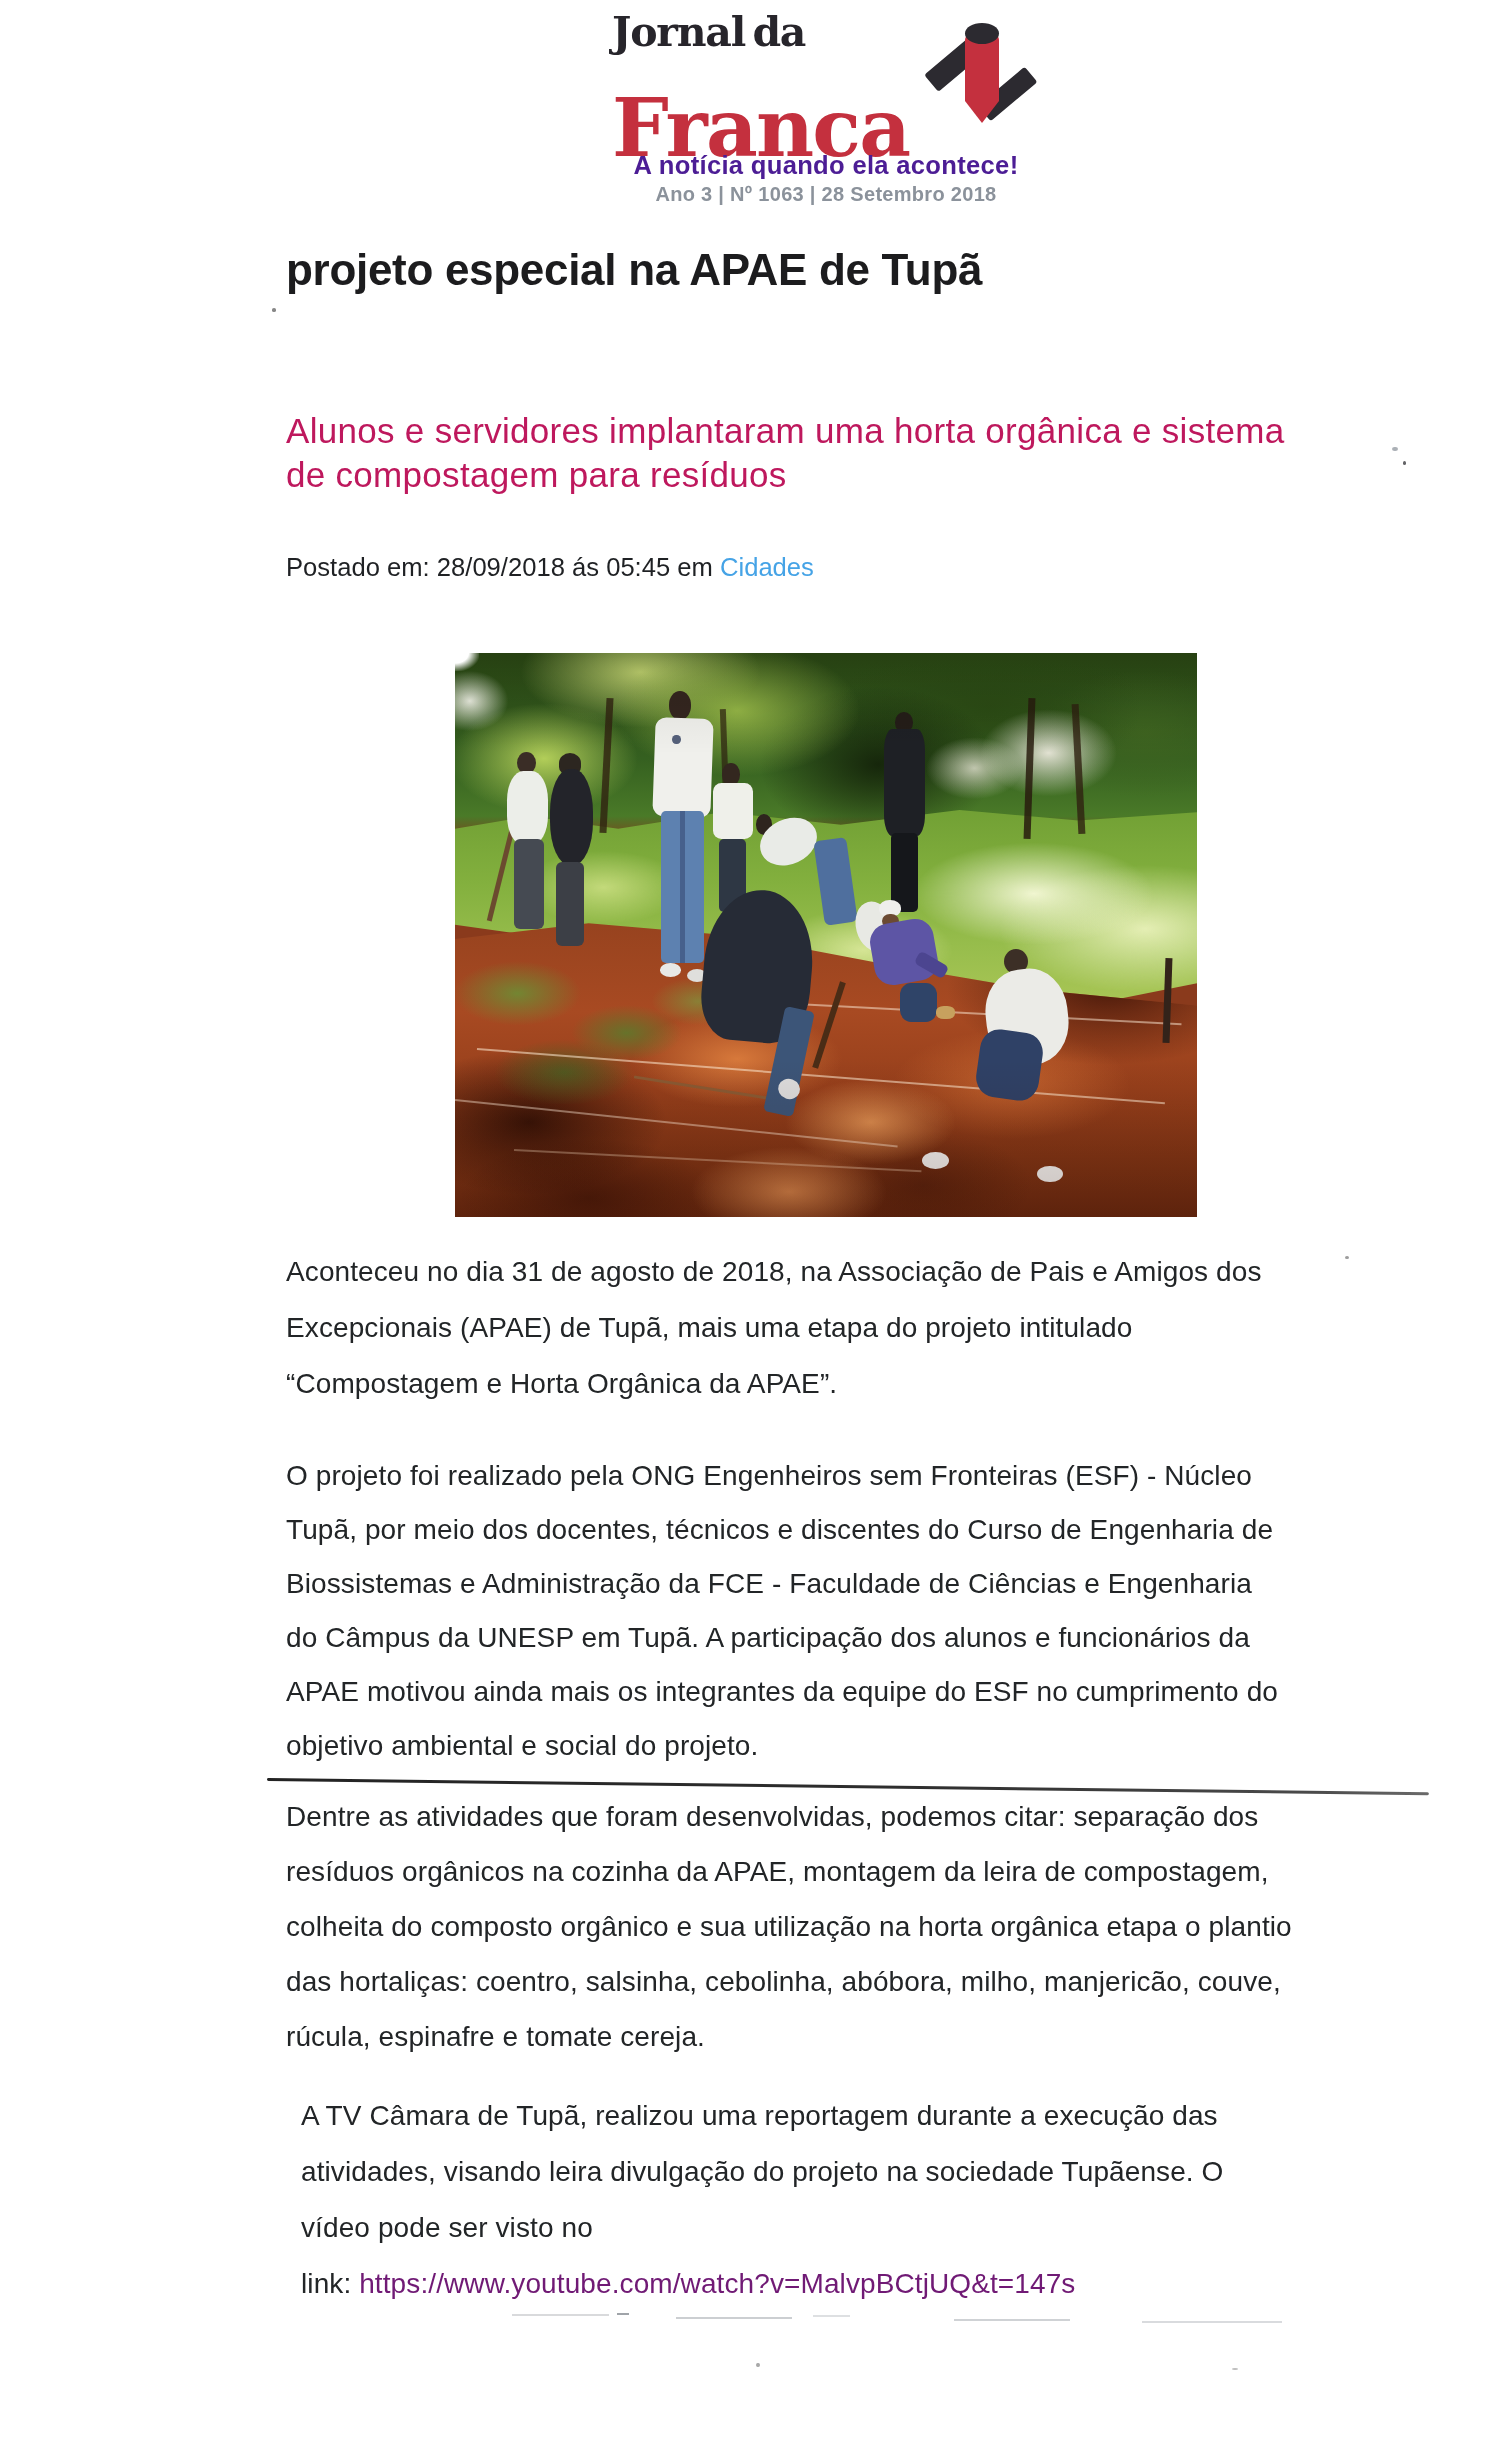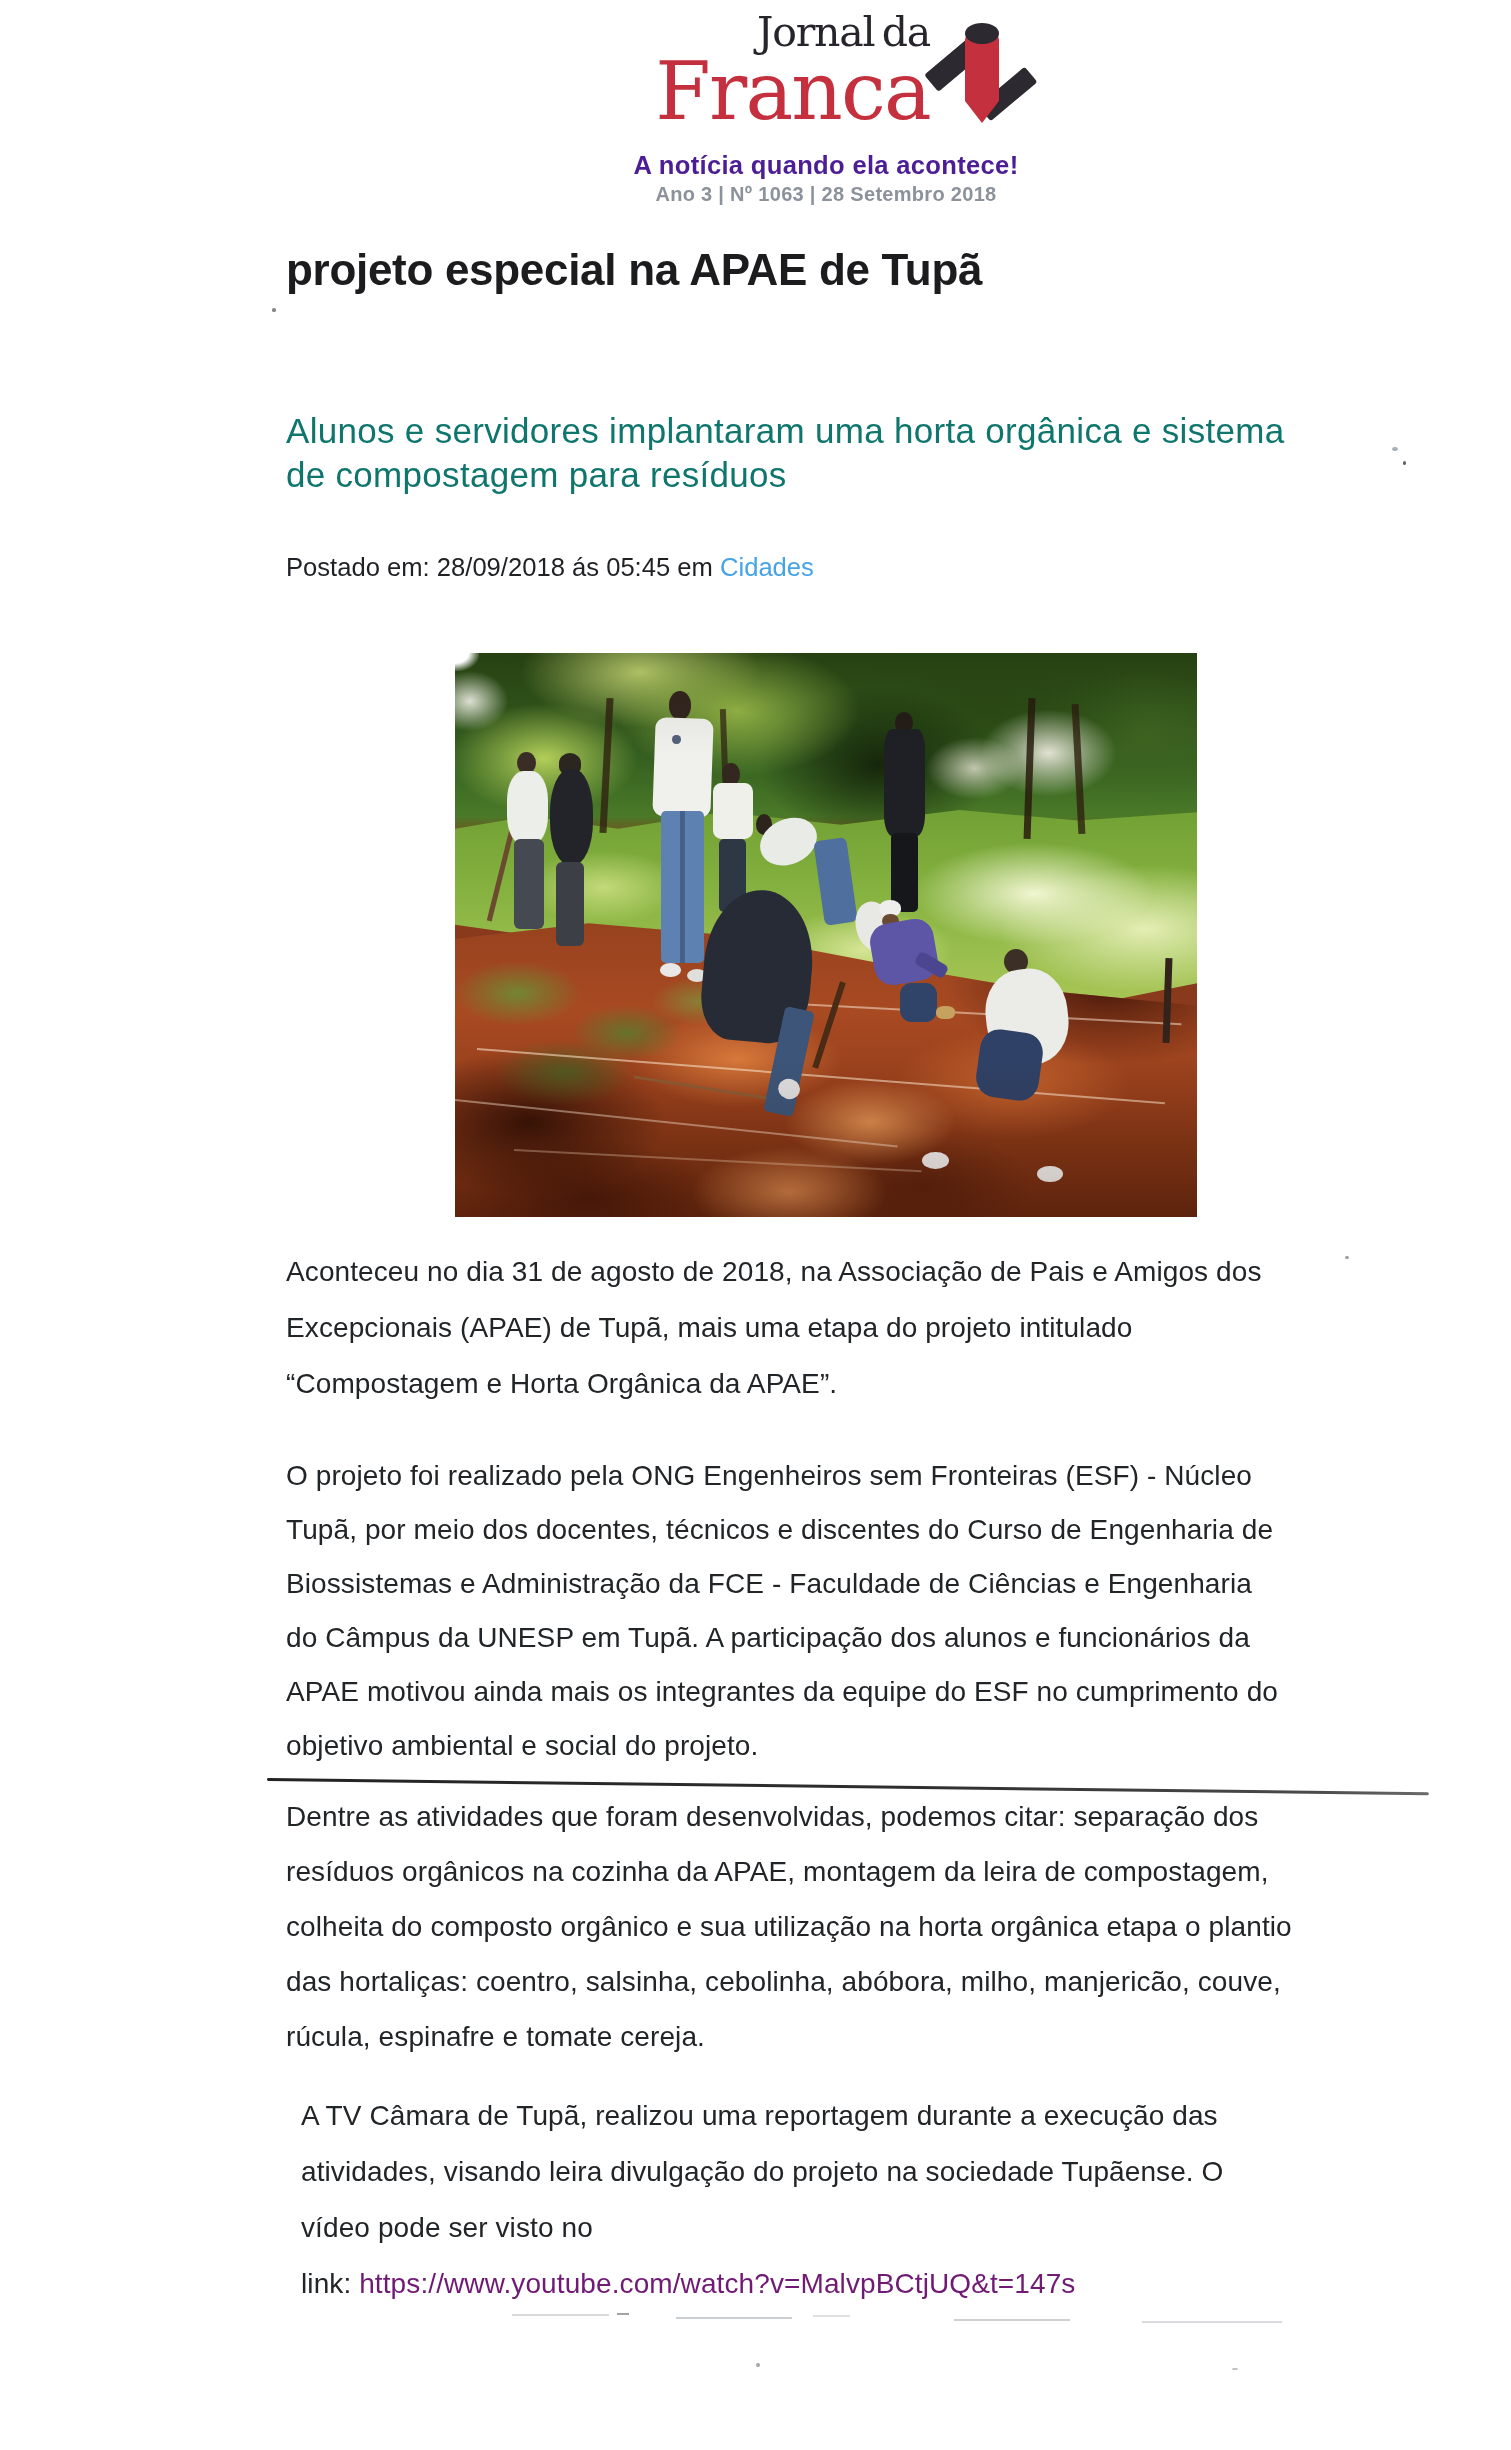--- a/index.html
+++ b/index.html
@@ -1,40 +1,40 @@
 <!DOCTYPE html>
 <html style="font-size:9.7px"><head>
 <meta charset="utf-8">
 <style>
   html,body{margin:0;padding:0;background:#ffffff;}
   .page{position:relative;width:1512px;height:2450px;background:#ffffff;overflow:hidden;
         font-family:"Liberation Sans",sans-serif;color:#222527;}
 
   
-  .logo-text{position:absolute;left:612px;top:12.2px;width:318px;display:flex;flex-direction:column;align-items:flex-end;
-             font-family:"DejaVu Serif",serif;font-weight:400;}
+  .logo-text{position:absolute;left:612px;top:12.2px;width:318px;display:flex;flex-direction:column;align-items:flex-start;
+             font-family:"DejaVu Serif",serif;font-weight:700;gap:36px;}
   .logo-top{font-size:41px;line-height:1;color:#27252b;letter-spacing:-1.2px;white-space:nowrap;}
   .logo-top .da{margin-left:7.3px;}
   .logo-main{font-size:80px;line-height:1.05;margin-top:-3.7px;color:#c4303e;letter-spacing:-1.8px;}
   .logo-icon{position:absolute;left:937px;top:18.3px;width:91px;height:110px;}
   .li-bar1{position:absolute;left:-14.6px;top:29px;width:79px;height:22px;background:#2c2a30;border-radius:3px;transform:rotate(-40deg);z-index:1;}
   .li-bar2{position:absolute;left:40px;top:66px;width:61px;height:19.5px;background:#2c2a30;border-radius:3px;transform:rotate(-40deg);z-index:1;}
   .li-body{position:absolute;left:28px;top:16px;width:34px;height:67px;background:#c4303e;border-radius:6.1px 6.1px 0 0;z-index:2;}
   .li-cap{position:absolute;left:28px;top:4.9px;width:34px;height:21px;background:#2c2a30;border-radius:50%;z-index:3;}
   .li-tip{position:absolute;left:28px;top:83px;width:0;height:0;border-left:17px solid transparent;border-right:17px solid transparent;border-top:22px solid #c4303e;z-index:2;}
   .tagline{position:absolute;left:375px;top:151px;width:902px;text-align:center;font-size:25.6px;font-weight:600;
            color:#4c1d95;letter-spacing:0.3px;}
   .edition{position:absolute;left:375px;top:183px;width:902px;text-align:center;font-size:20px;font-weight:700;
            color:#8b929b;letter-spacing:0.3px;}
 
   
   .headline{position:absolute;left:286px;top:225px;width:1194px;font-size:44px;line-height:90px;font-weight:700;
             color:#1c1c1e;letter-spacing:-0.3px;}
   .headline span{display:block;white-space:nowrap;}
-  .subtitle{position:absolute;left:286px;top:409px;width:1194px;font-size:35px;line-height:44px;color:#0f766e;letter-spacing:0.3px;}
+  .subtitle{position:absolute;left:286px;top:409px;width:1194px;font-size:35px;line-height:44px;color:#be185d;letter-spacing:0.3px;}
   .subtitle span{display:block;white-space:nowrap;}
   .posted{position:absolute;left:286px;top:553px;font-size:25.6px;color:#1f2124;white-space:nowrap;}
   .posted .cat{color:#45a3e6;}
   .para{position:absolute;left:286px;width:1158px;font-size:28px;color:#222527;letter-spacing:0.1px;}
   .para .b-line{display:block;white-space:nowrap;}
   .p1{top:1244px;line-height:56px;}
   .p2{top:1449px;line-height:54px;}
   .p3{top:1789px;line-height:55px;}
   .p4{top:2088px;left:301px;line-height:56px;}
   .url{color:#701a75;text-decoration:none;cursor:pointer;}

